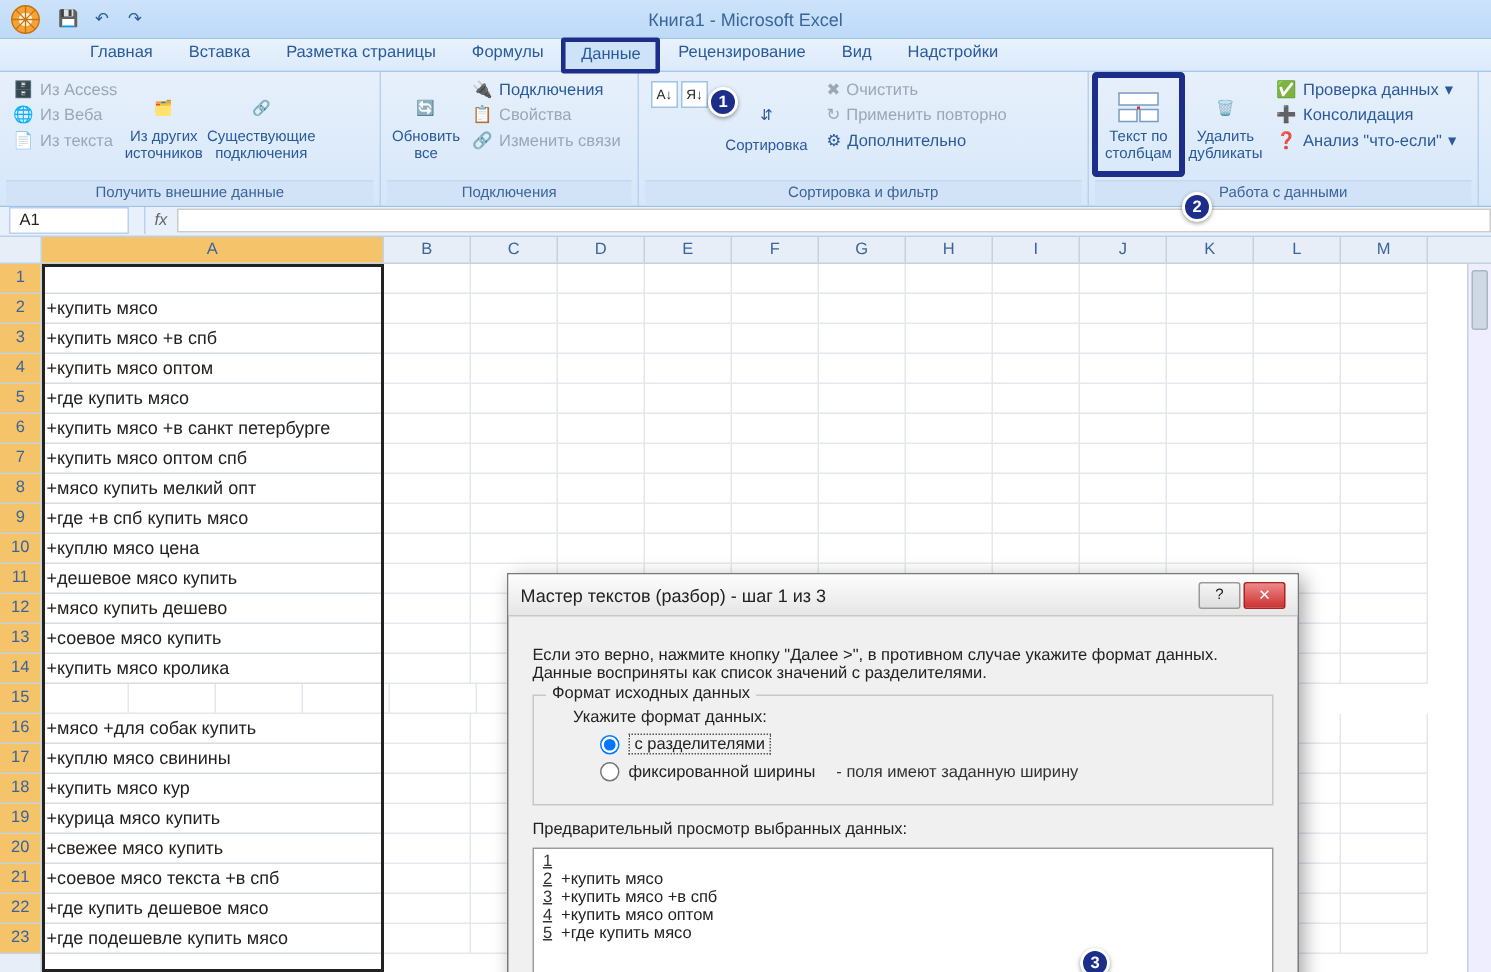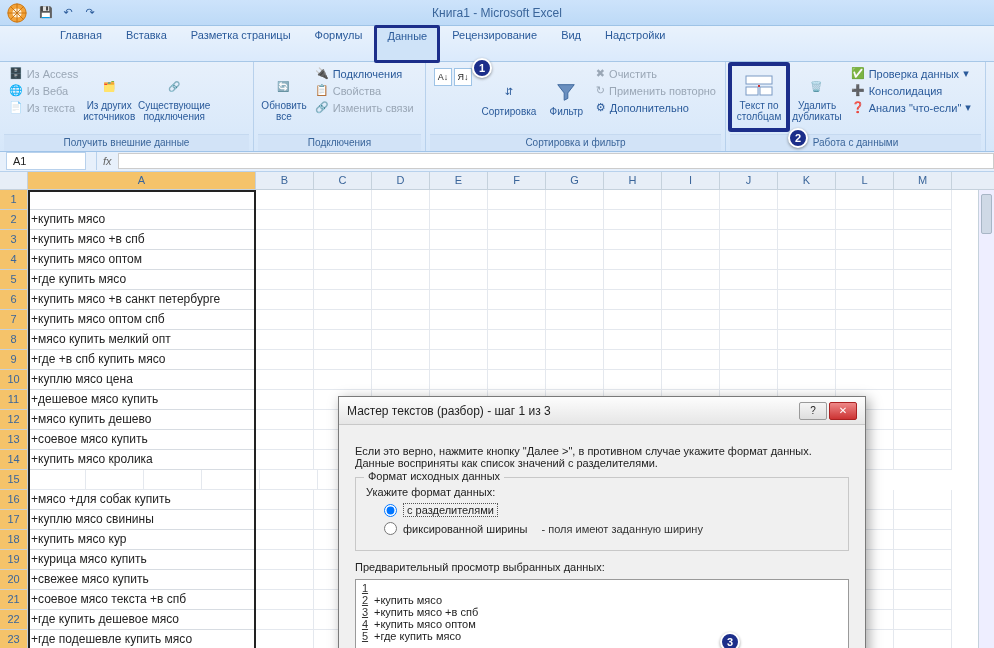--- a/index.html
+++ b/index.html
@@ -7,21 +7,21 @@
 
   
   .titlebar { height: 26px; background: linear-gradient(#cde3fb,#bddaf7); display:flex; align-items:center; position:relative; border-bottom:1px solid #9ec3e6;}
   .office-btn { width:34px; height:26px; display:flex; align-items:center; justify-content:center;}
   .office-btn svg { width:22px; height:22px; }
   .qat { display:flex; gap:6px; margin-left:4px; }
   .qat .q { width:16px; height:16px; display:flex; align-items:center; justify-content:center; color:#2a5a9a; }
   .titletext { position:absolute; left:50%; transform:translateX(-50%); color:#3a659a; font-size:12px; }
 
   
-  .tabs { height:36px; background:linear-gradient(#e9f2fc,#dbeafc); display:flex; padding-left:50px; gap:4px; border-bottom:1px solid #a7c7e7; }
+  .tabs { height:22px; background:linear-gradient(#e9f2fc,#dbeafc); display:flex; padding-left:50px; gap:4px; border-bottom:1px solid #a7c7e7; }
   .tab { padding:3px 10px 0; color:#2a5a9a; cursor:default; font-size:11px; position:relative;}
   .tab.active { background:#cfe3f8; border:1px solid #a7c7e7; border-bottom:none; border-radius:3px 3px 0 0; }
   .tab-hilite { position:absolute; inset:-2px -3px; border:3px solid #1c2e8a; border-radius:2px; pointer-events:none; }
 
   
   .ribbon { height:90px; background:linear-gradient(#e7f0fb,#d6e7fa); border-bottom:1px solid #9fc3e8; display:flex; }
   .group { border-right:1px solid #b8d1ec; display:flex; flex-direction:column; justify-content:space-between; padding:2px 4px 0; }
   .group-body { flex:1; display:flex; align-items:flex-start; }
   .group-label { text-align:center; font-size:10px; color:#3a659a; padding:2px 0 3px; background:#d2e3f7; border-top:1px solid #c5d9f0; }
   .rb-btn-sm { display:flex; align-items:center; gap:4px; padding:1px 3px; color:#2a5a9a; white-space:nowrap; font-size:11px; }
@@ -55,21 +55,21 @@
   .cellO { width:58px; border-right:1px solid #e4e8ee; border-bottom:1px solid #e4e8ee; }
   .colA-sel { border:2px solid #222; position:absolute; top:0; left:0; width:228px; height:100%; pointer-events:none; }
 
   
   .dialog { position:absolute; left:338px; top:224px; width:528px; background:#f0f0f0; border:1px solid #7a7a7a; box-shadow:3px 3px 12px rgba(0,0,0,.35); z-index:40; }
   .dlg-title { height:28px; background:linear-gradient(#fdfdfd,#e6e6e6); display:flex; align-items:center; padding:0 8px; border-bottom:1px solid #c8c8c8; font-size:12px; }
   .dlg-title .wbtns { margin-left:auto; display:flex; gap:2px;}
   .wb { width:28px; height:18px; border:1px solid #9a9a9a; border-radius:2px; background:linear-gradient(#f5f5f5,#dedede); display:flex; align-items:center; justify-content:center; font-size:10px;}
   .wb.close { background:linear-gradient(#e88,#c33); color:#fff; border-color:#a22;}
   .dlg-body { padding:12px 16px 10px; font-size:11px; color:#222; }
-  .fieldset { border:1px solid #c8c8c8; padding:8px 10px 10px; margin-top:8px; position:relative; }
+  .fieldset { border:1px solid #c8c8c8; padding:8px 26px 10px; margin-top:8px; position:relative; }
   .fieldset .legend { position:absolute; top:-8px; left:8px; background:#f0f0f0; padding:0 4px; }
   .radio-row { display:flex; align-items:center; gap:6px; margin:5px 0 5px 18px; }
   .radio-row input { margin:0; }
   .radio-label-box { border:1px dotted #555; padding:0 3px; }
   .radio-desc { margin-left:8px; color:#333; }
   .preview { border:1px solid #9a9a9a; background:#fff; margin-top:6px; height:92px; overflow:auto; font-family:Consolas,monospace; font-size:11px; padding:2px 0 2px 2px; position:relative; }
   .preview .ln { display:flex; }
   .preview .num { width:14px; text-align:center; text-decoration:underline; color:#333; }
   .preview .txt { padding-left:2px; }
 
@@ -168,28 +168,20 @@
     <div class="group-body">
       <div class="rb-col" style="align-items:center">
         <div style="display:flex; gap:2px; padding:2px;">
           <div style="width:18px;height:18px;border:1px solid #9ec3e6;background:#fff;font-size:9px;text-align:center;line-height:16px;">A↓</div>
           <div style="width:18px;height:18px;border:1px solid #9ec3e6;background:#fff;font-size:9px;text-align:center;line-height:16px;">Я↓</div>
         </div>
       </div>
       <div class="rb-btn-lg" style="width:70px">
         <div class="ic">⇵</div>
         <span>Сортировка</span>
-      </div>
-      <div class="rb-btn-lg">
-        <div class="ic">
-            <svg width="22" height="22" viewBox="0 0 24 24">
-              <path d="M3 4h18l-7 9v6l-4 2v-8z" fill="#6a8fbf" stroke="#3a659a"></path>
-            </svg>
-          </div>
-        <span>Фильтр</span>
       </div>
       <div class="rb-col">
         <div class="rb-btn-sm disabled">
             <span>✖</span>
             <span>Очистить</span>
           </div>
         <div class="rb-btn-sm disabled">
             <span>↻</span>
             <span>Применить повторно</span>
           </div>

